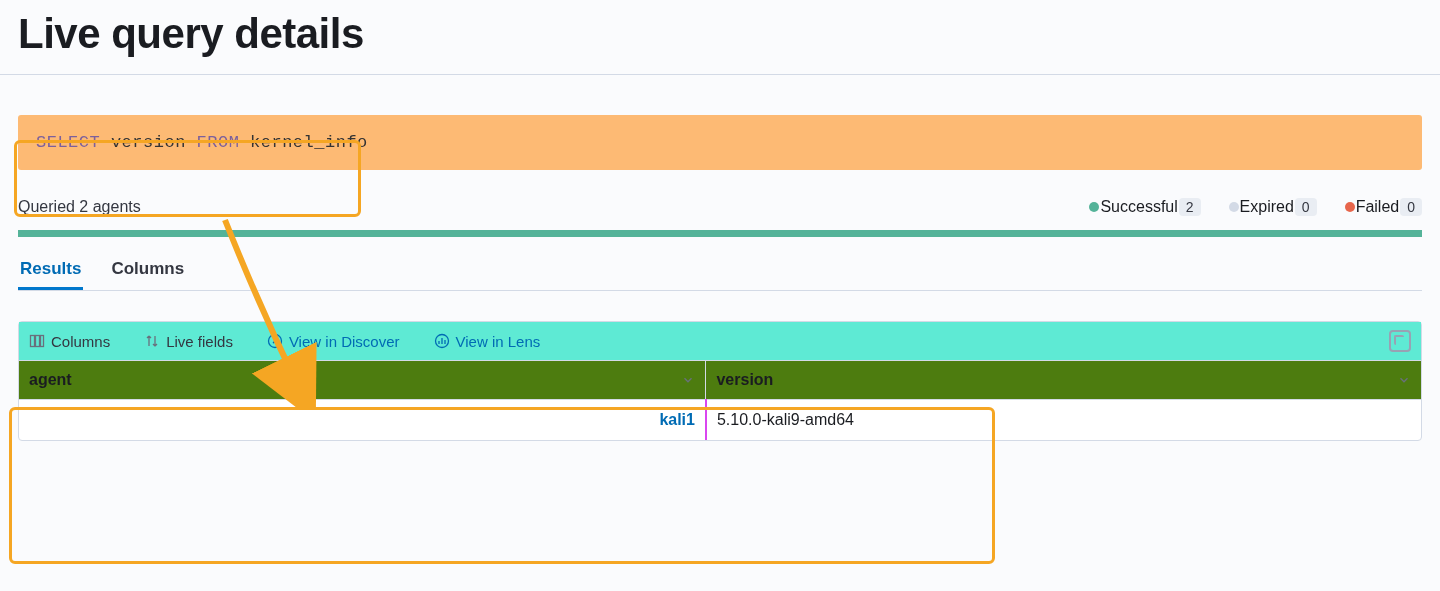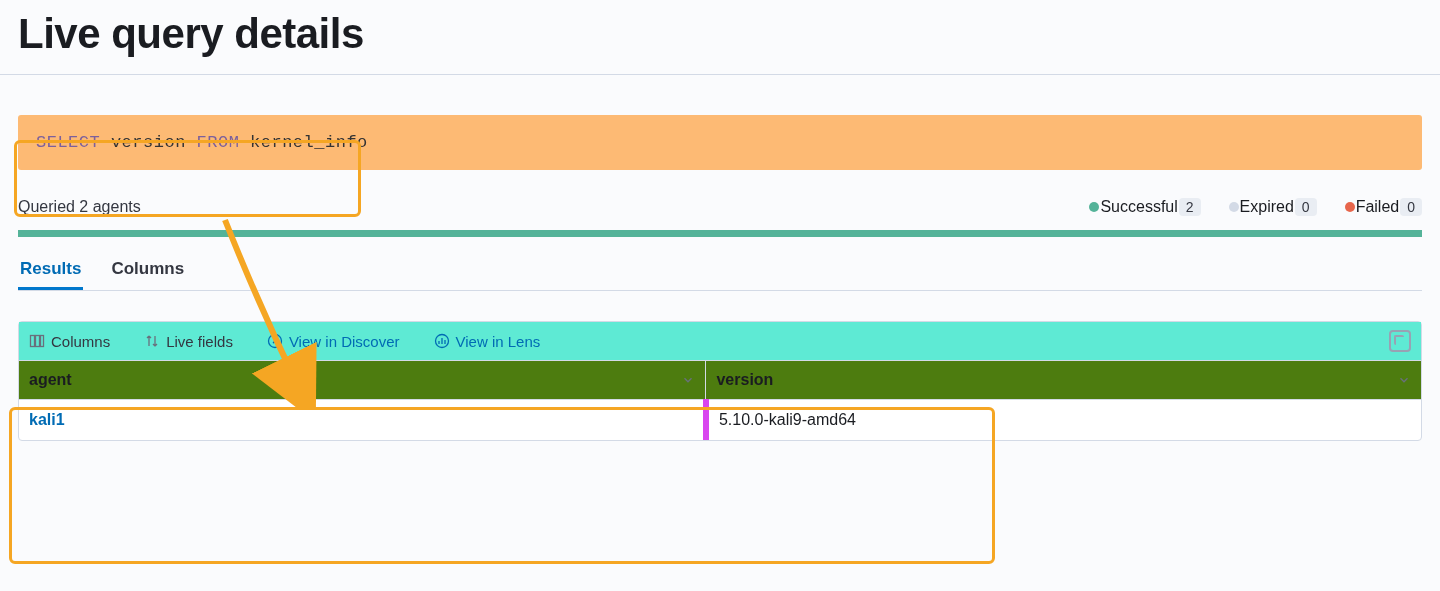--- a/index.html
+++ b/index.html
@@ -143,21 +143,21 @@
     top: 50%;
     transform: translateY(-50%);
     width: 14px;
     height: 14px;
   }
   td {
     padding: 11px 10px;
     font-size: 16px;
     border-bottom: 1px solid #d3dae6;
   }
-  td:first-child { border-right: 6px solid #d946ef; }
+  td:first-child { border-right: 2px solid #d946ef; text-align: right; }
   tr:last-child td { border-bottom: none; }
   .cell-link { color: #006bb4; font-weight: 600; cursor: pointer; }
   
   .hl-box {
     position: absolute;
     border: 3px solid #f5a623;
     border-radius: 6px;
     pointer-events: none;
     z-index: 50;
   }

